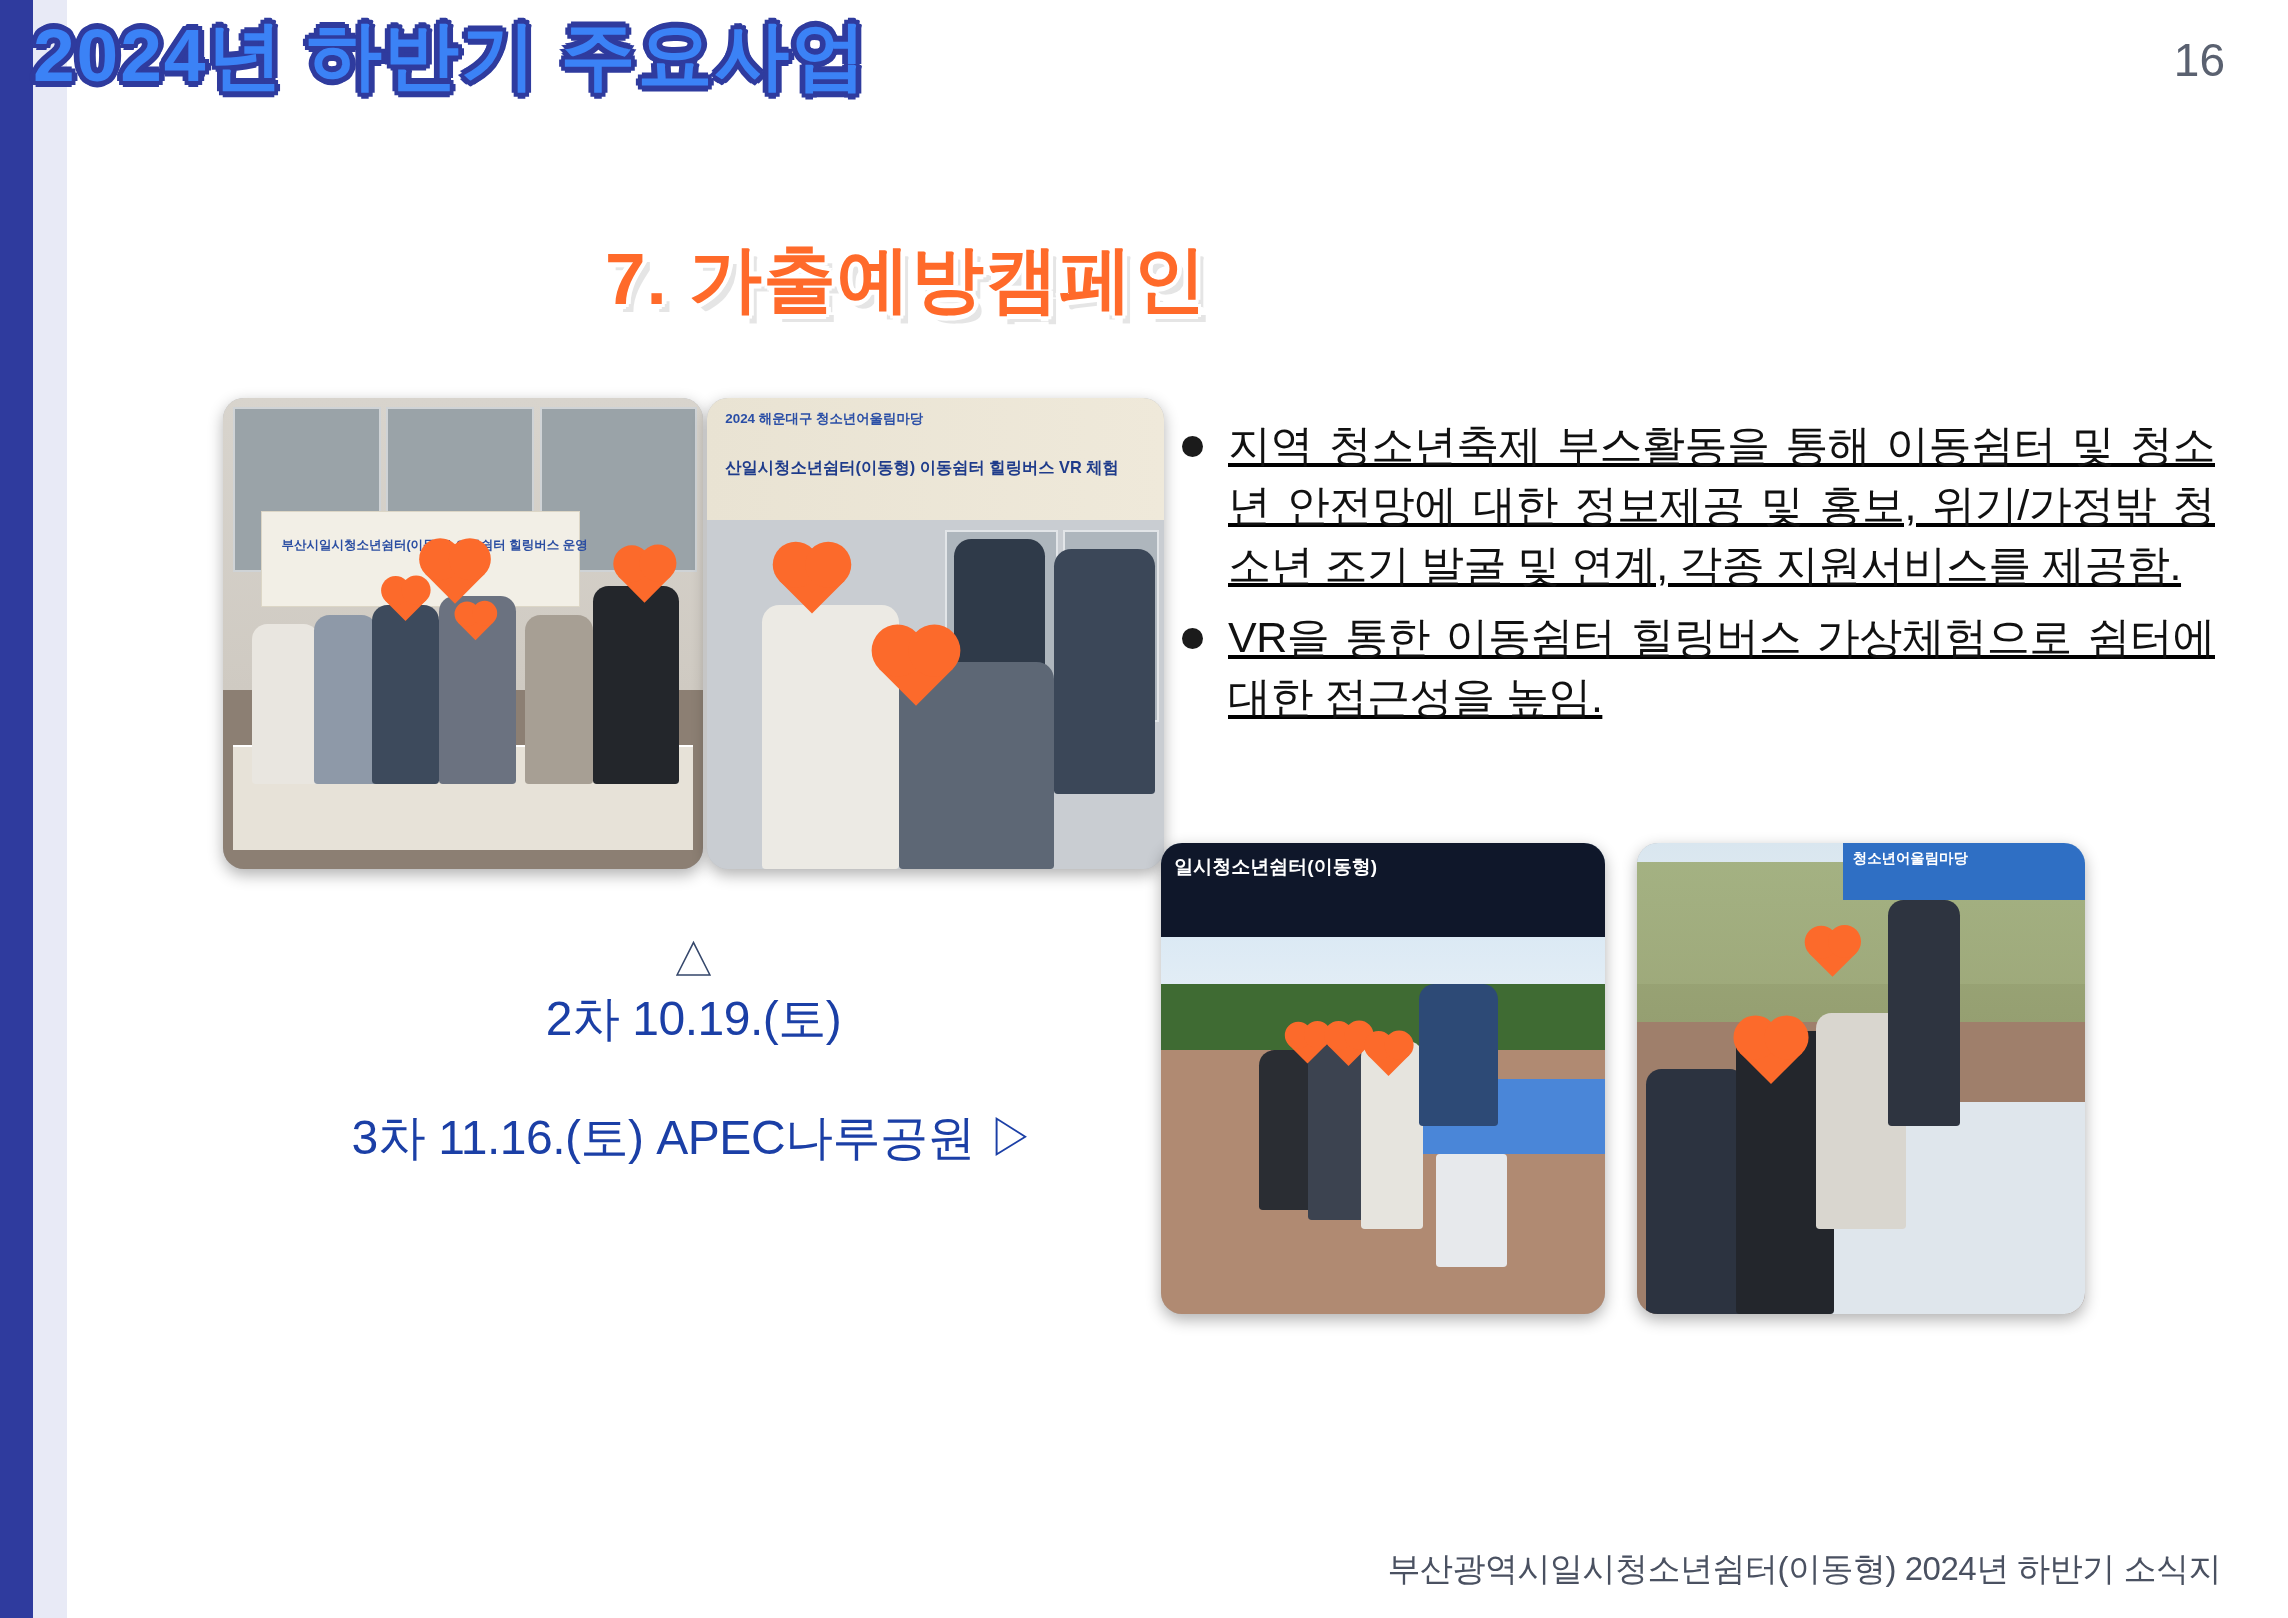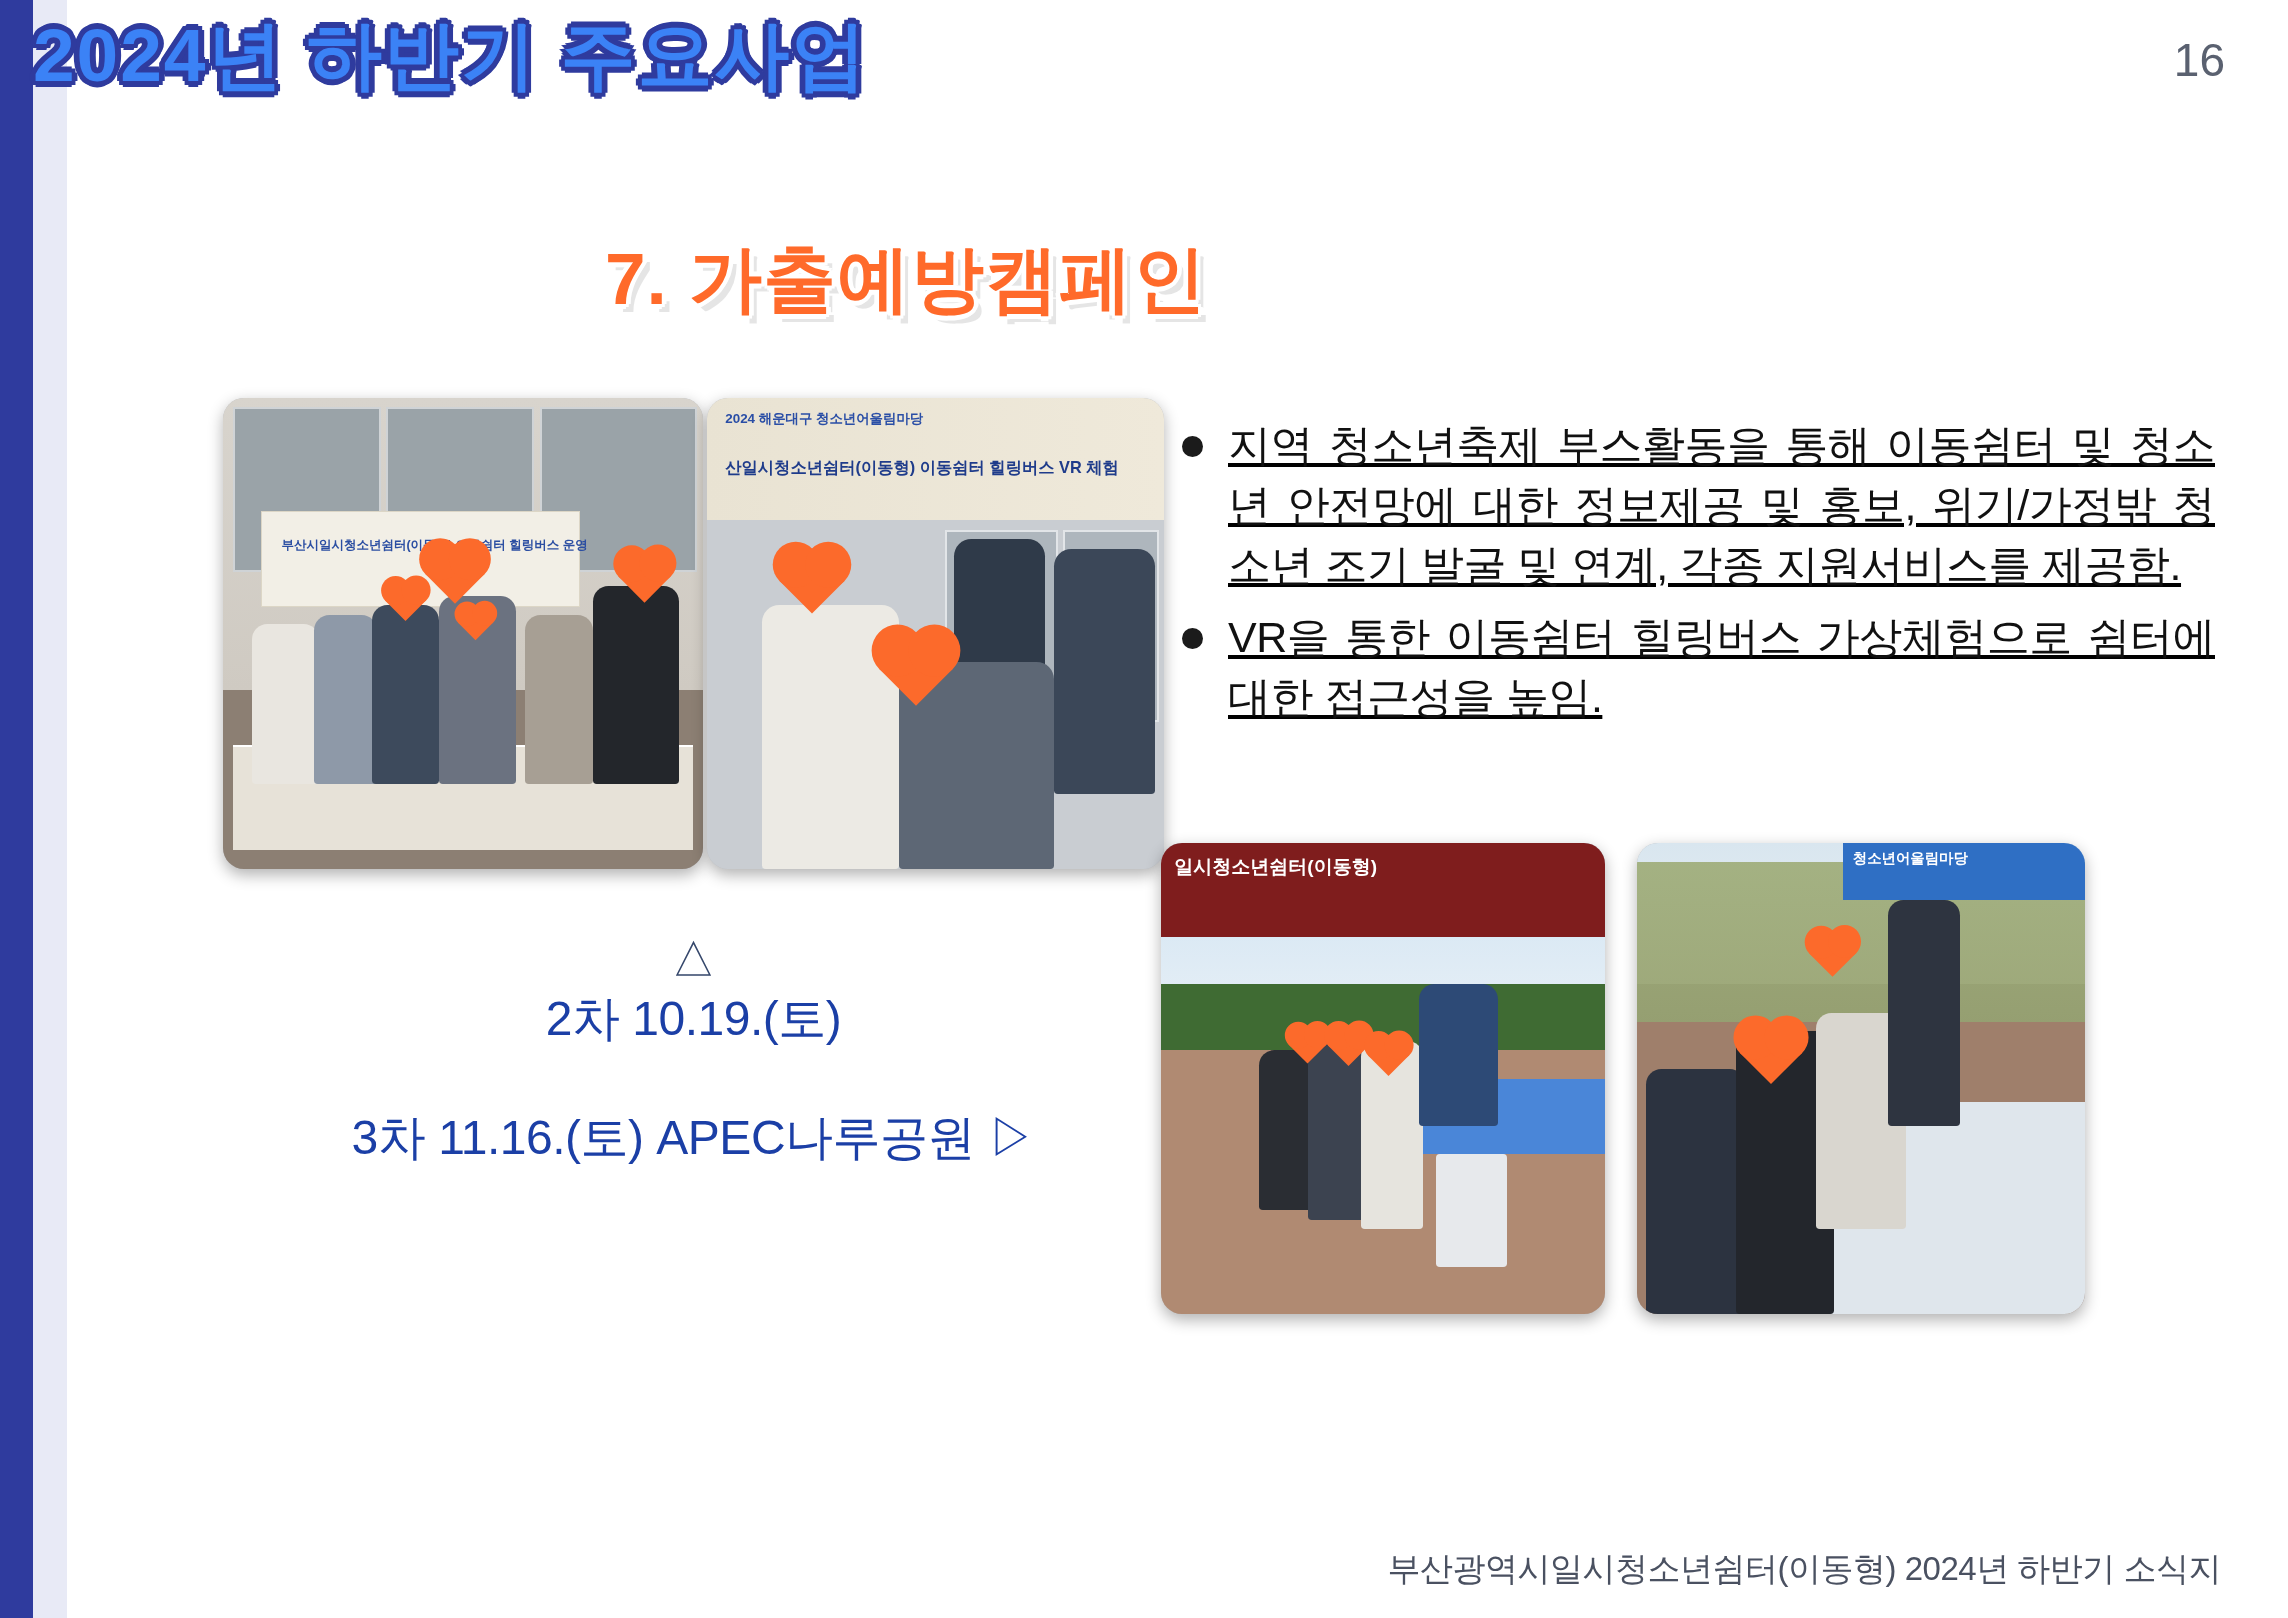--- a/index.html
+++ b/index.html
@@ -136,21 +136,21 @@
   
   .p2-banner { position:absolute; left:0; top:0; width:100%; height:26%; background:linear-gradient(90deg,#e9e3d3,#efe9da); border-bottom:2.9px solid #d9d2c0; }
   .p2-banner .t1 { position:absolute; left:4%; top:10%; font-size:13.4px; font-weight:800; color:#2a4ea6; white-space:nowrap;}
   .p2-banner .t2 { position:absolute; left:4%; top:48%; font-size:16.3px; font-weight:900; color:#1f3c8b; white-space:nowrap;}
   .p2-wall { position:absolute; left:0; top:26%; width:100%; height:74%; background:#c9cdd2; }
   .p2-glass { position:absolute; background:#aeb6bd; border:2.9px solid #e2e5e8; }
   .p2-person { position:absolute; border-radius:17.3px 17.3px 3.8px 3.8px; }
 
   
   .p3-sky { position:absolute; left:0; top:0; width:100%; height:34%; background:linear-gradient(#cfe3f2,#e4eef6); }
-  .p3-tent { position:absolute; left:0; top:0; width:100%; height:20%; background:#7f1d1d;text-align:right; }
+  .p3-tent { position:absolute; left:0; top:0; width:100%; height:20%; background:#0f172a;text-align:right; }
   .p3-tent .tt { position:absolute; left:3%; top:12%; font-size:19px; font-weight:900; color:#ffffff; white-space:nowrap; }
   .p3-hedge { position:absolute; left:0; top:30%; width:100%; height:14%; background:#3f6b33; }
   .p3-ground { position:absolute; left:0; top:44%; width:100%; height:56%; background:#b08a72; }
   .p3-tablecloth { position:absolute; left:40%; top:50%; width:60%; height:16%; background:#4a86d8; }
   .p3-chair { position:absolute; background:#e7e9ec; border-radius:3.8px; }
   .p3-person { position:absolute; border-radius:15.4px 15.4px 3.8px 3.8px; }
 
   
   .p4-sky { position:absolute; left:0; top:0; width:100%; height:30%; background:linear-gradient(#d9e6ef,#e8f0f5); }
   .p4-banner { position:absolute; left:46%; top:0; width:54%; height:12%; background:#2f6fc4; }

